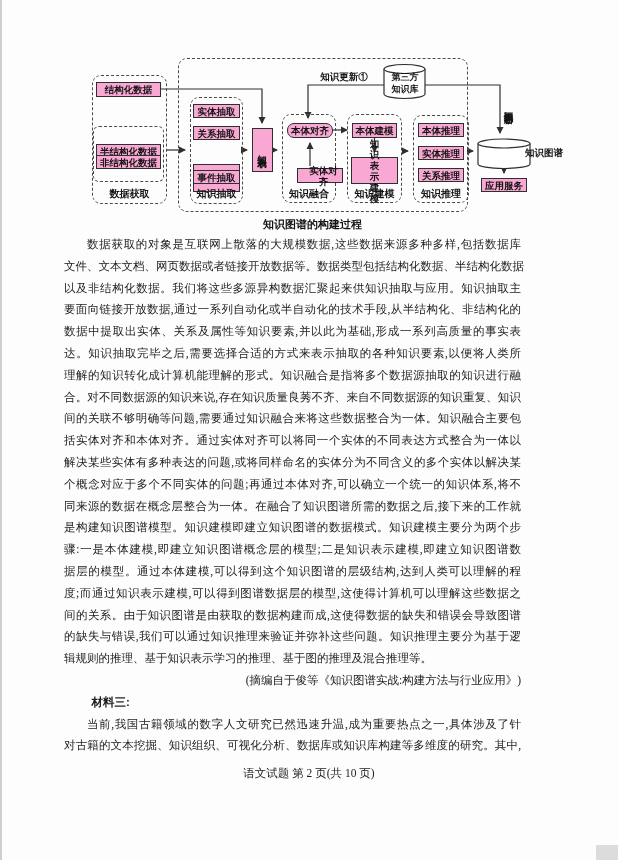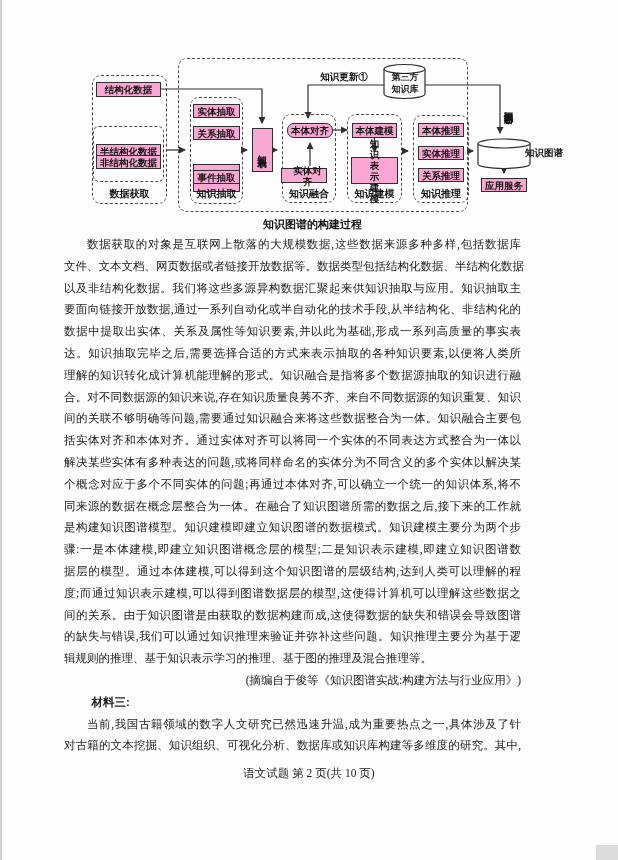--- a/index.html
+++ b/index.html
@@ -98,21 +98,21 @@
     <div class="dbox" style="left:133px;top:52px;width:47px;height:14px;">实体抽取</div>
     <div class="dbox" style="left:133px;top:74px;width:47px;height:14px;">关系抽取</div>
     <div class="dbox" style="left:133px;top:112px;width:47px;height:28px;">属性抽取</div>
     <div class="dbox" style="left:133px;top:118px;width:47px;height:14px;">事件抽取</div>
     <div class="dlabel" style="left:130px;top:135px;width:53px;">知识抽取</div>
 
     <div class="dbox vtext" style="left:192px;top:76px;width:21px;height:44px;">知识表示</div>
 
     <div class="dgroup" style="left:222px;top:62px;width:54px;height:89px;"></div>
     <div class="dbox" style="left:227px;top:71px;width:46px;height:15px;border-radius:7px;">本体对齐</div>
-    <div class="dbox" style="left:221px;top:116px;width:46px;height:15px;padding-left:7px;">实体对齐</div>
+    <div class="dbox" style="left:237px;top:116px;width:46px;height:15px;padding-left:7px;">实体对齐</div>
     <div class="dlabel" style="left:222px;top:135px;width:54px;">知识融合</div>
 
     <div class="dgroup" style="left:287px;top:62px;width:55px;height:89px;"></div>
     <div class="dbox" style="left:292px;top:71px;width:45px;height:15px;">本体建模</div>
     <div class="dbox" style="left:291px;top:105px;width:47px;height:27px;padding:0 18px;">知识表示建模</div>
     <div class="dlabel" style="left:287px;top:135px;width:55px;text-align:center;">知识建模</div>
 
     <div class="dgroup" style="left:353px;top:63px;width:56px;height:88px;"></div>
     <div class="dbox" style="left:358px;top:71px;width:46px;height:14px;">本体推理</div>
     <div class="dbox" style="left:358px;top:94px;width:46px;height:14px;">实体推理</div>

